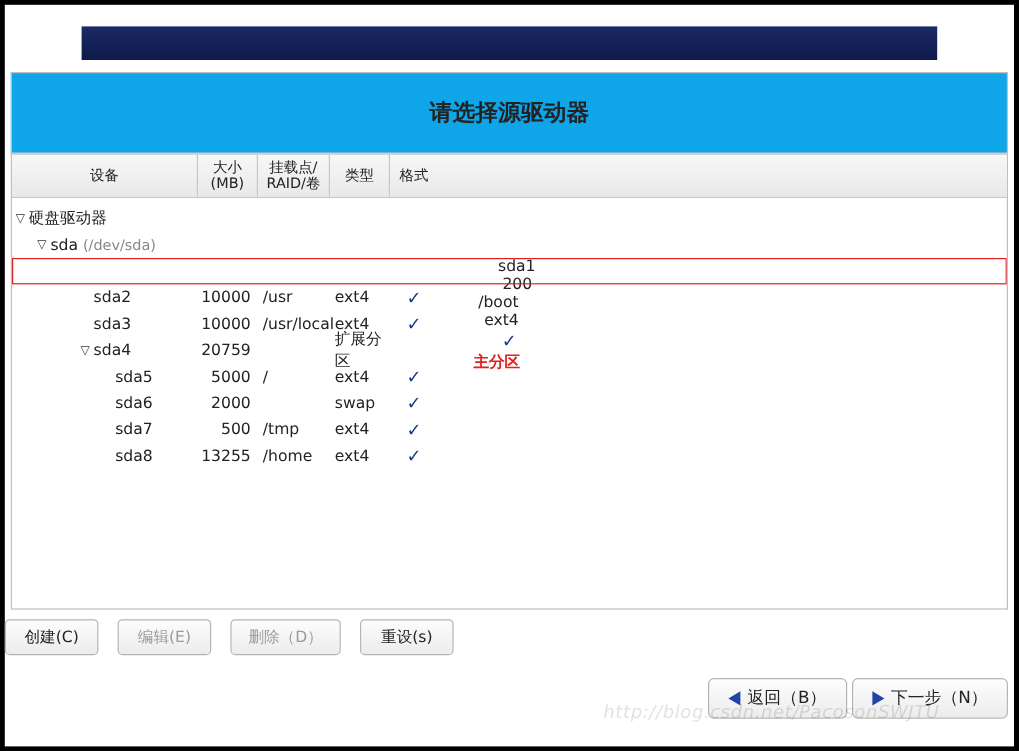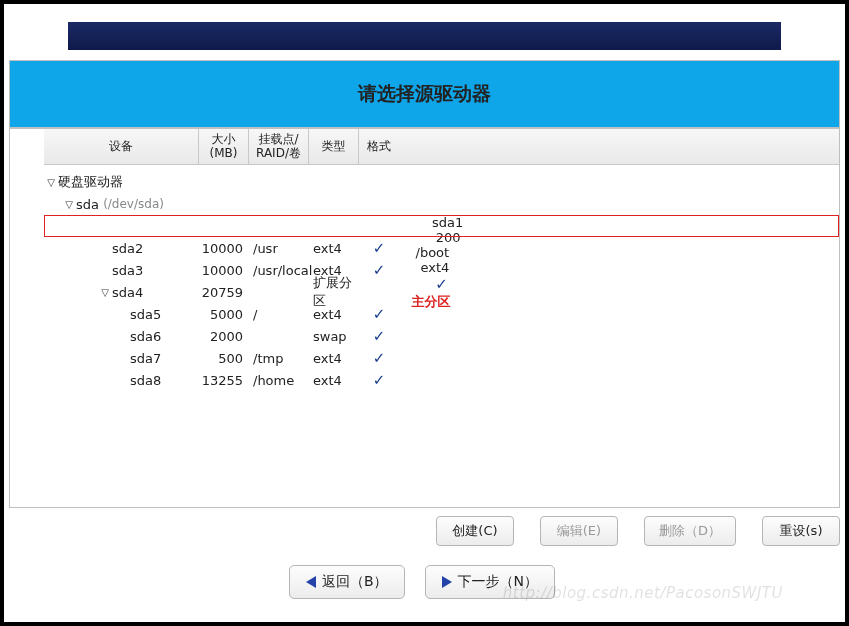--- a/index.html
+++ b/index.html
@@ -39,21 +39,20 @@
     font-size: 19px;
     font-weight: bold;
   }
   .table-panel {
     border: 1px solid #bfbfbf;
     background: #fff;
     margin: 0 5px;
     display: flex;
     flex-direction: column;
     height: 380px;
-    padding-left: 34px;
   }
   .thead {
     display: flex;
     background: linear-gradient(#f7f7f7,#e9e9e9);
     border-bottom: 1px solid #c8c8c8;
     height: 36px;
   }
   .th {
     border-right: 1px solid #c8c8c8;
     display: flex;
@@ -84,39 +83,38 @@
   .cell-size  { width: 50px; text-align: right; padding-right: 6px; }
   .cell-mount { width: 60px; text-align: left; padding-left: 4px; }
   .cell-type  { width: 50px; text-align: left; padding-left: 4px; }
   .cell-fmt   { width: 40px; text-align: center; color: #163a8a; }
   .cell-ann   { width: 80px; color: #d22; padding-left: 10px; font-weight: bold; }
   .tri { font-size: 10px; color:#333; width: 14px; text-align:center; }
   .devpath { color: #888; font-size: 12px; }
   .hl-red { outline: 1px solid #d22; outline-offset: -1px; flex-direction: column; }
   .button-row {
     display: flex;
-    justify-content: flex-end;
-    gap: 26px;
+    gap: 16px;
     padding: 8px 5px 5px 0;
   }
   .btn {
     background: linear-gradient(#fdfdfd,#ececec);
     border: 1px solid #b5b5b5;
     border-radius: 4px;
     padding: 5px 14px;
     font-size: 13px;
     min-width: 78px;
     text-align: center;
     cursor: pointer;
   }
   .btn.disabled { color: #9a9a9a; }
   .nav-row {
     display: flex;
-    justify-content: center;
-    gap: 20px;
+    justify-content: flex-end;
+    gap: 4px;
     padding: 10px 5px 5px 0;
     margin-top: 4px;
   }
   .navbtn {
     background: linear-gradient(#fdfdfd,#ececec);
     border: 1px solid #b5b5b5;
     border-radius: 5px;
     padding: 7px 16px;
     font-size: 14px;
     display: flex;

